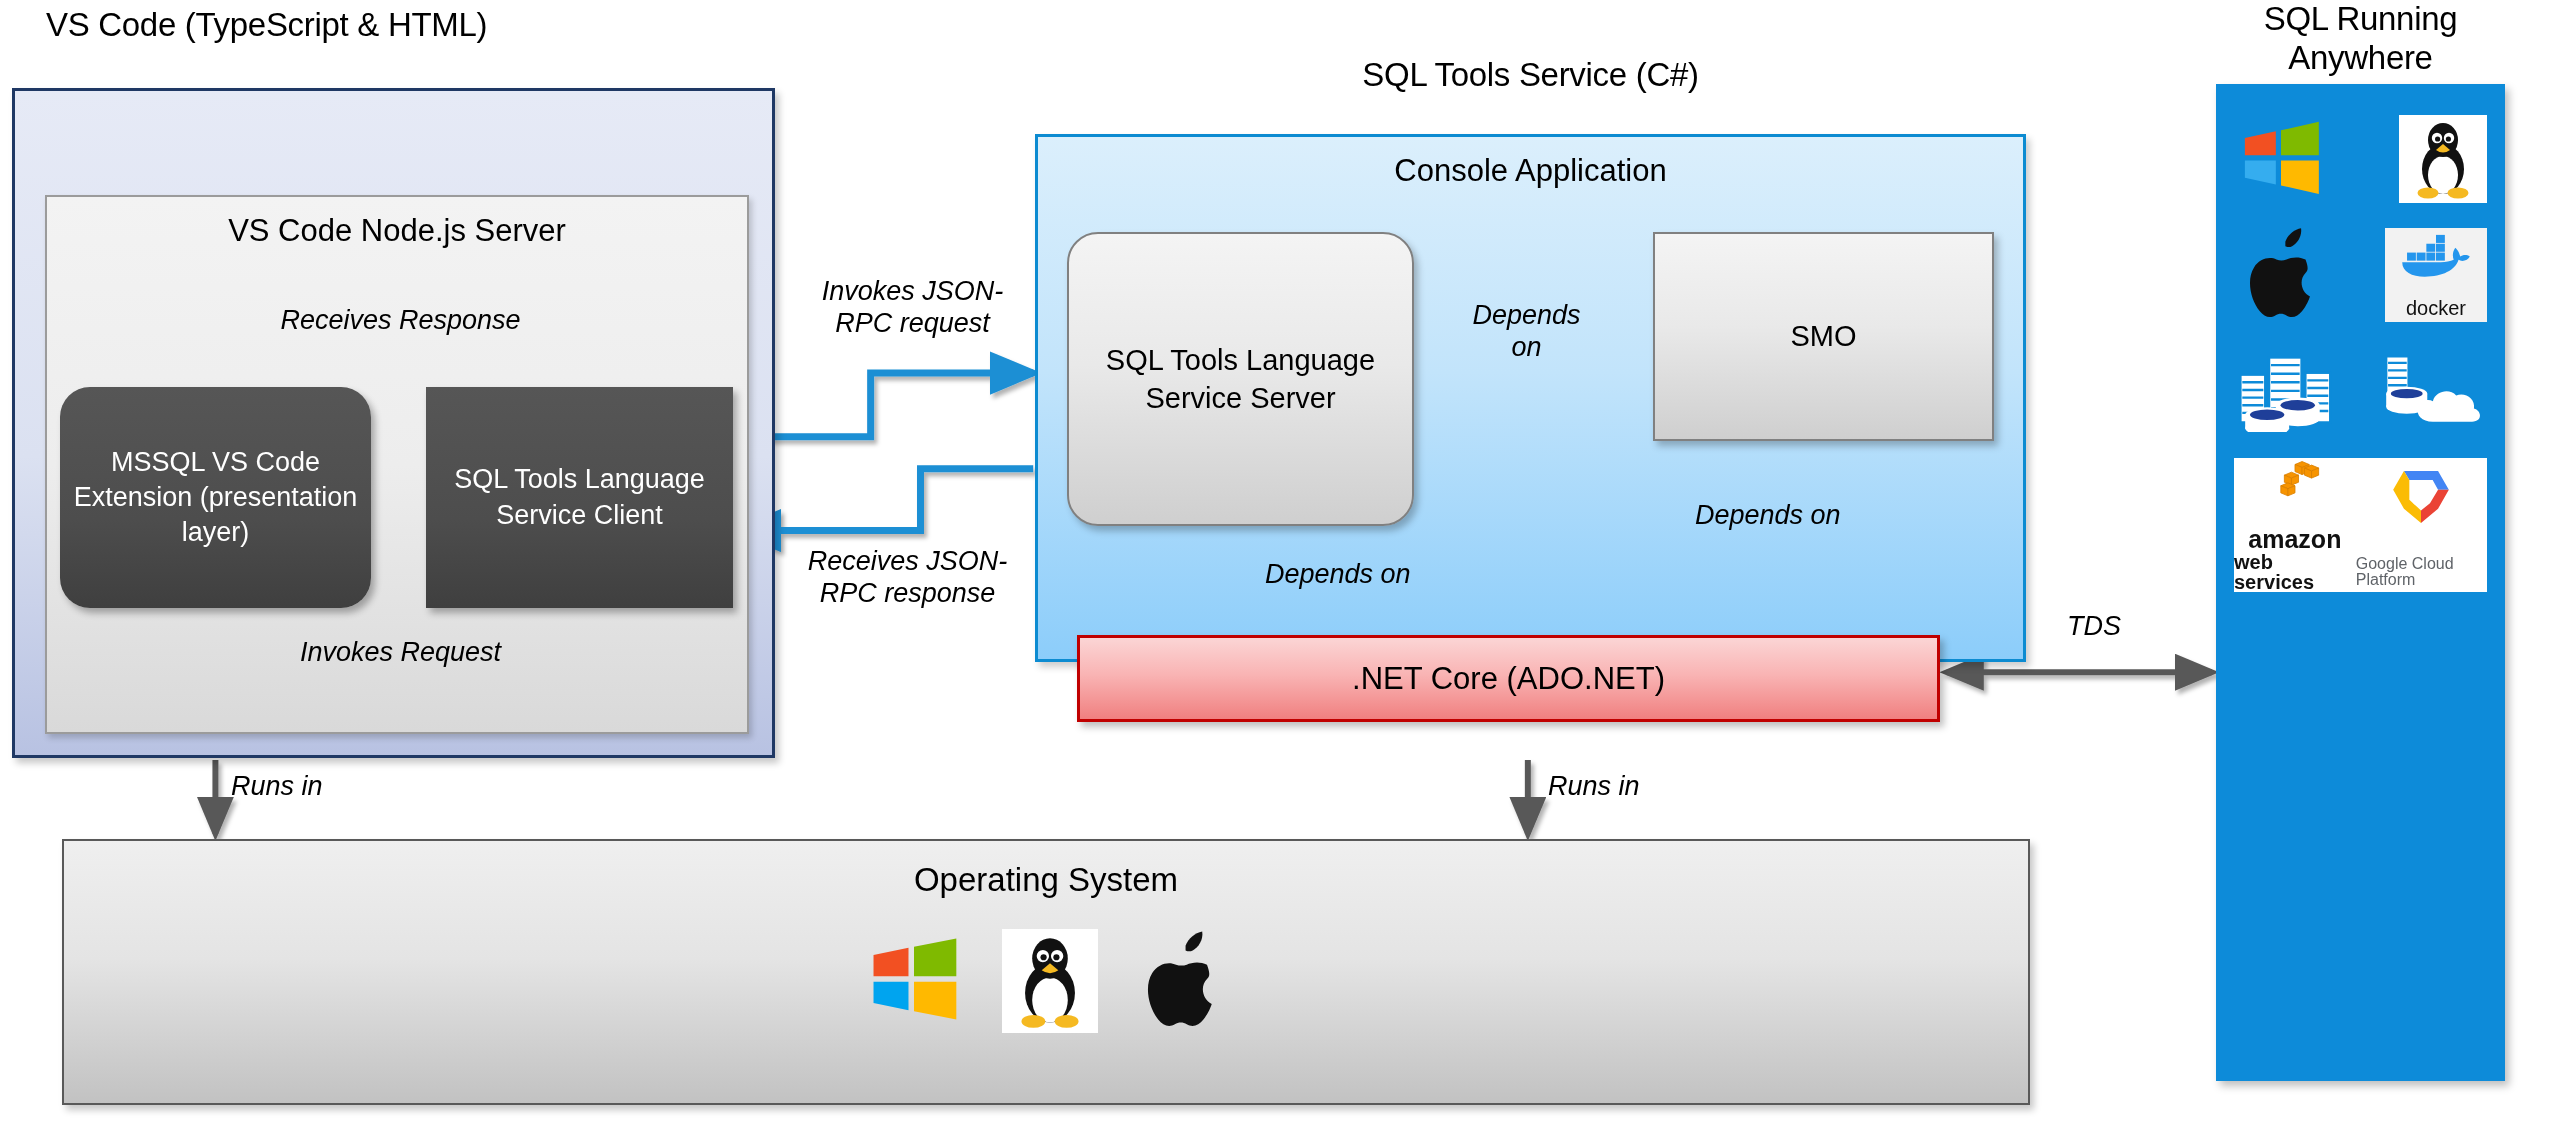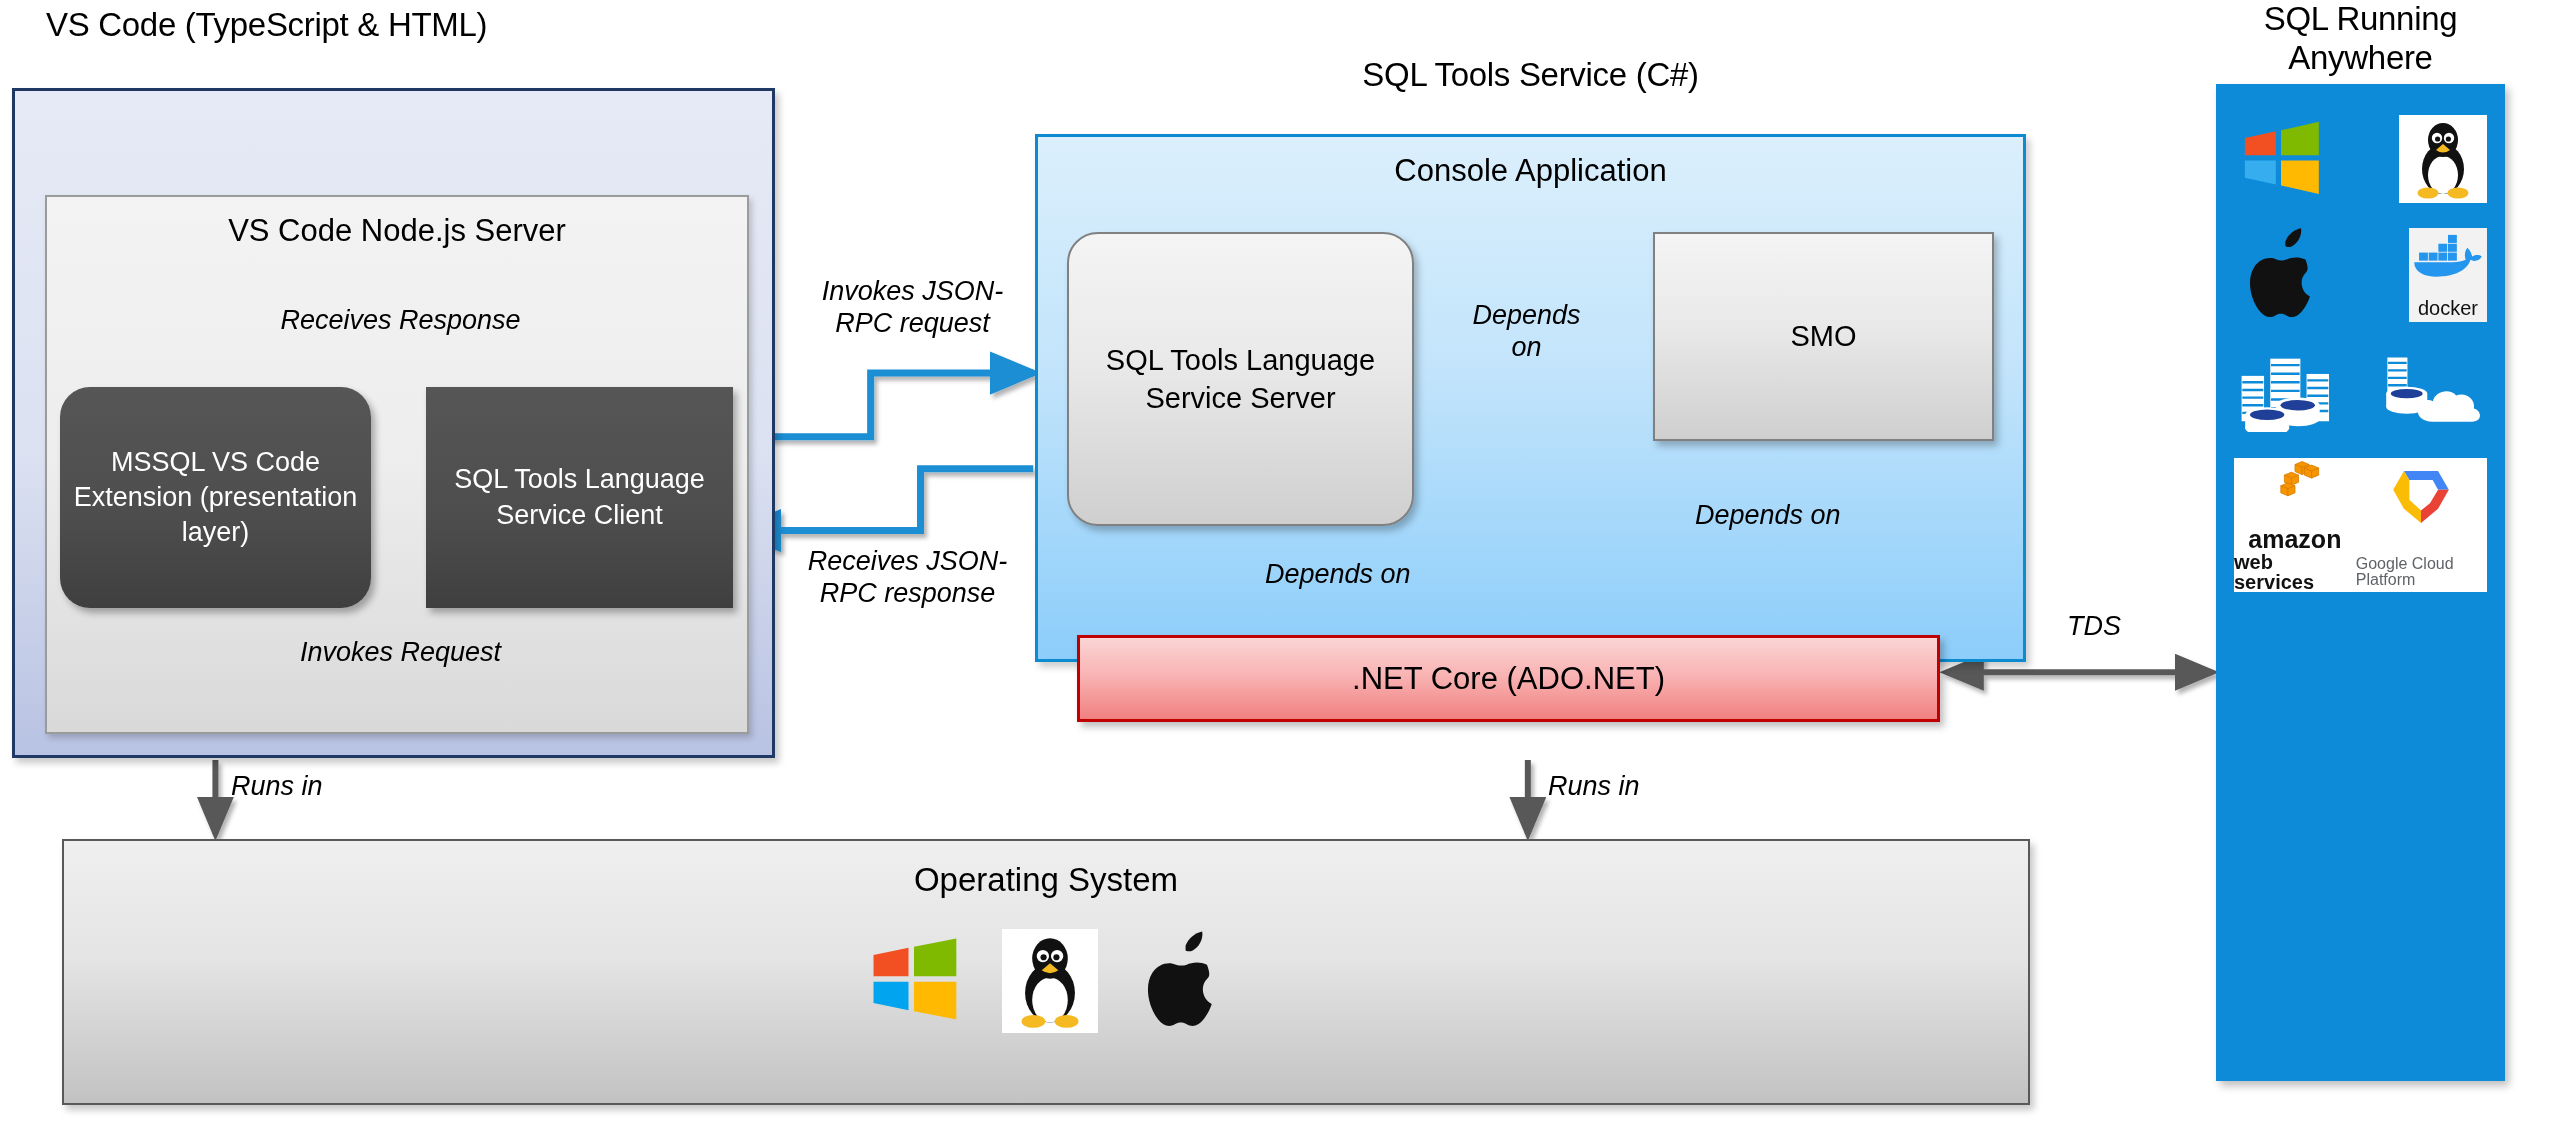--- a/index.html
+++ b/index.html
@@ -293,21 +293,21 @@
     </span>
   </div>
 
   <div class="icon-row">
     <span style="padding-left:8px;">
       <svg width="80" height="94" viewBox="0 0 70 84">
         <path d="M38,14 C40,8 46,3 52,2 C53,9 49,15 44,18 C42,19 40,19 38,18 Z" fill="#111"></path>
         <path d="M56,30 C50,27 43,28 39,30 C36,31 33,31 30,30 C24,27 15,29 10,37 C3,48 7,66 15,76 C19,81 24,83 29,80 C32,78 36,78 39,80 C44,83 49,81 53,76 C57,71 59,66 60,63 C52,59 50,48 56,42 C58,40 59,38 56,30 Z" fill="#111"></path>
       </svg>
     </span>
-    <span class="icon-tile" style="width:78px;height:94px;gap:18px;">
+    <span class="icon-tile" style="width:102px;height:94px;gap:18px;">
       <svg width="74" height="48" viewBox="0 0 92 58">
         <g fill="#2496ED">
           <rect x="22" y="26" width="11" height="10"></rect>
             <rect x="34" y="26" width="11" height="10"></rect>
           <rect x="46" y="26" width="11" height="10"></rect>
             <rect x="34" y="15" width="11" height="10"></rect>
           <rect x="46" y="15" width="11" height="10"></rect>
             <rect x="46" y="4" width="11" height="10"></rect>
           <rect x="10" y="26" width="11" height="10"></rect>
         </g>

